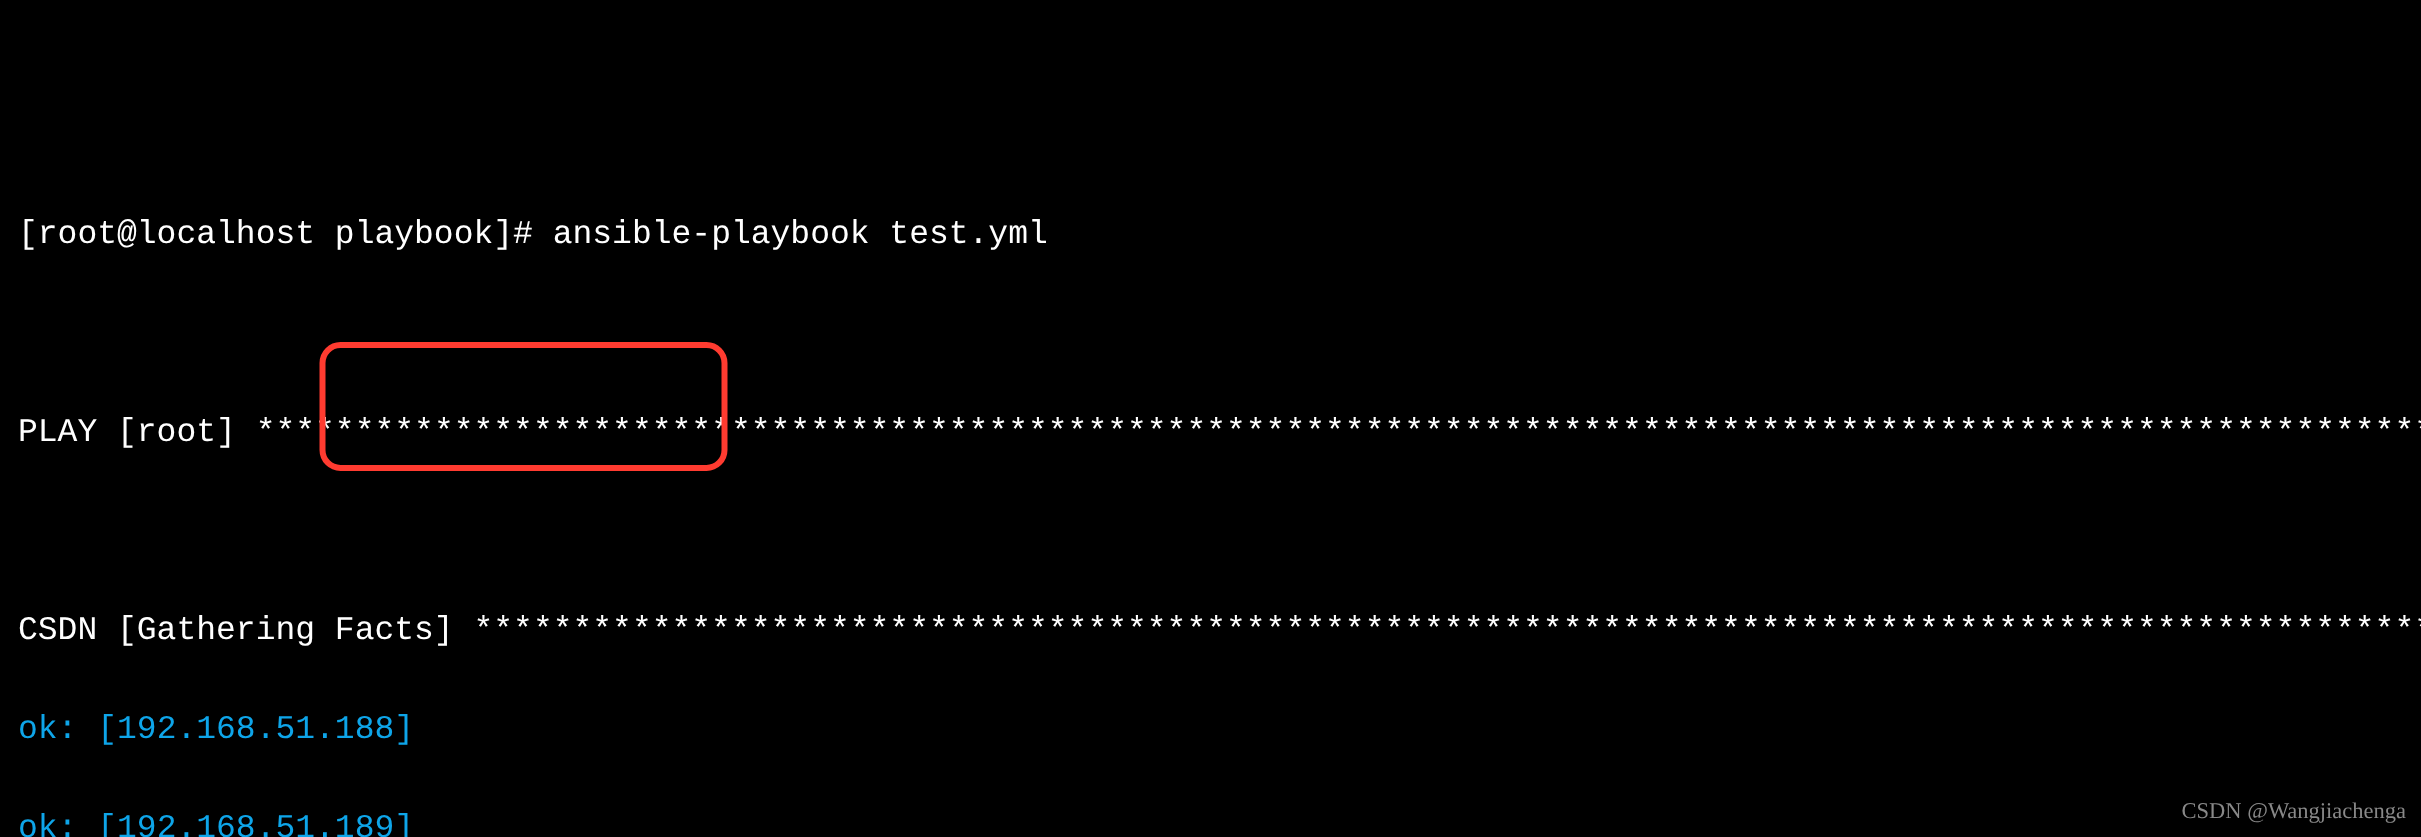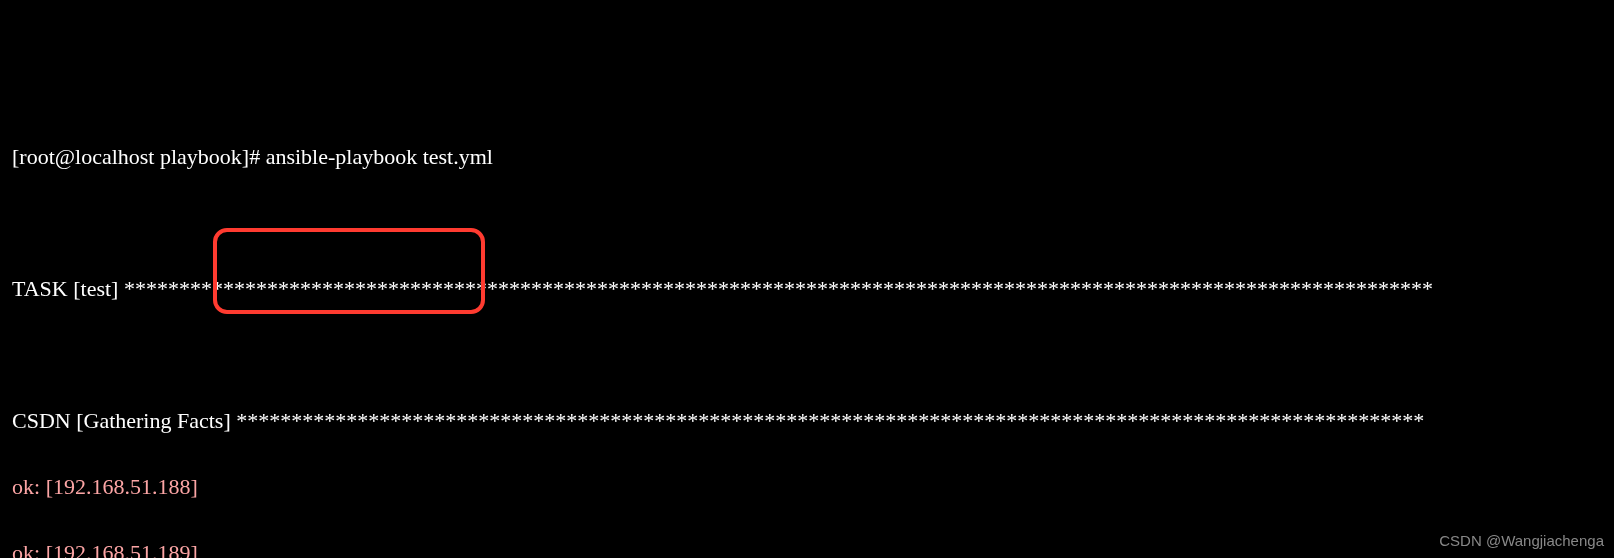--- a/index.html
+++ b/index.html
@@ -1,35 +1,34 @@
 <!DOCTYPE html>
 <html><head>
   <meta charset="utf-8">
   <style>
     * {
       margin: 0;
       padding: 0;
       box-sizing: border-box;
-      font-family: Liberation Serif, serif;
     }
     body {
       background: #000000;
       color: #ffffff;
       font-family: "Consolas", "Monaco", "Courier New", monospace;
       font-size: 22px;
       line-height: 1.5;
       padding: 8px 12px;
       width: 1614px;
       height: 558px;
       overflow: hidden;
       white-space: pre;
       position: relative;
     }
     .green {
-      color: #fca5a5;
+      color: #0ea5e9;
     }
     .white {
       color: #ffffff;
     }
     .line {
       display: block;
     }
     .highlight-box {
       position: absolute;
       border: 4px solid #ff3b30;
@@ -39,32 +38,32 @@
       left: 213px;
       width: 272px;
       height: 86px;
     }
     .watermark {
       position: absolute;
       right: 10px;
       bottom: 6px;
       color: #888888;
       font-size: 15px;
-      font-family: Liberation Sans, sans-serif;
+      font-family: Liberation Serif, serif;
       white-space: nowrap;
     }
   </style>
 </head>
 <body>
 
 
 
 <span class="line"><span class="white">[root@localhost playbook]#</span><span> </span><span class="white">ansible-playbook test.yml</span></span>
 <span class="line"> </span>
-<span class="line"><span class="white">TASK [test] </span><span class="white">***********************************************************************************************************************</span></span>
+<span class="line"><span class="white">PLAY [root] </span><span class="white">***********************************************************************************************************************</span></span>
 <span class="line"> </span>
 <span class="line"><span class="white">CSDN [Gathering Facts] </span><span class="white">************************************************************************************************************</span></span>
 <span class="line"><span class="green">ok: </span><span class="green">[192.168.51.188]</span></span>
 <span class="line"><span class="green">ok: </span><span class="green">[192.168.51.189]</span></span>
 
 
 
 
 
 

